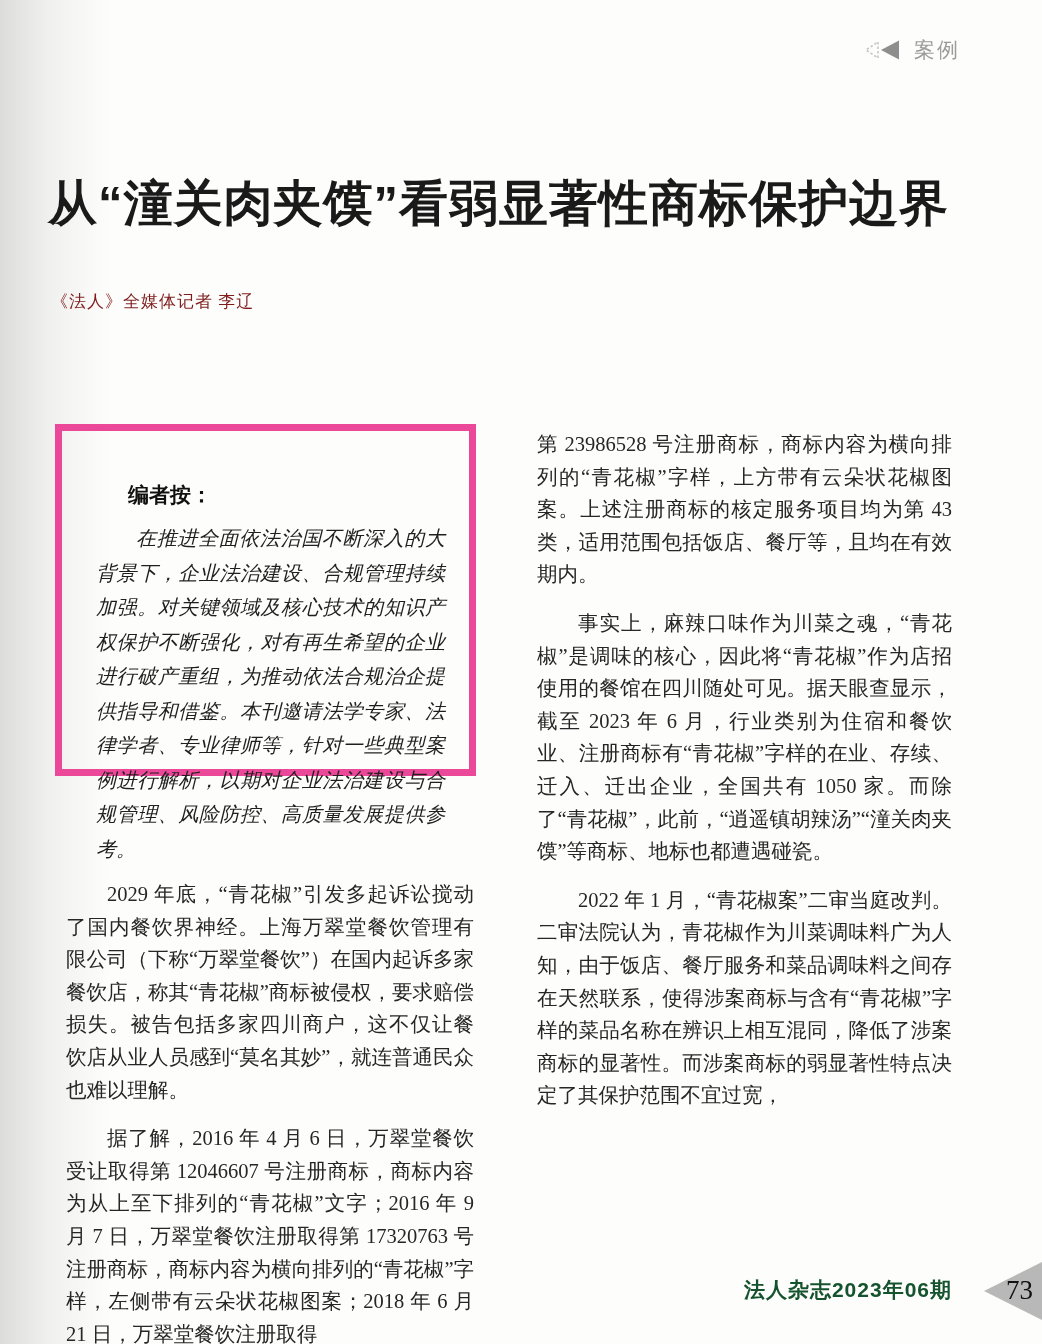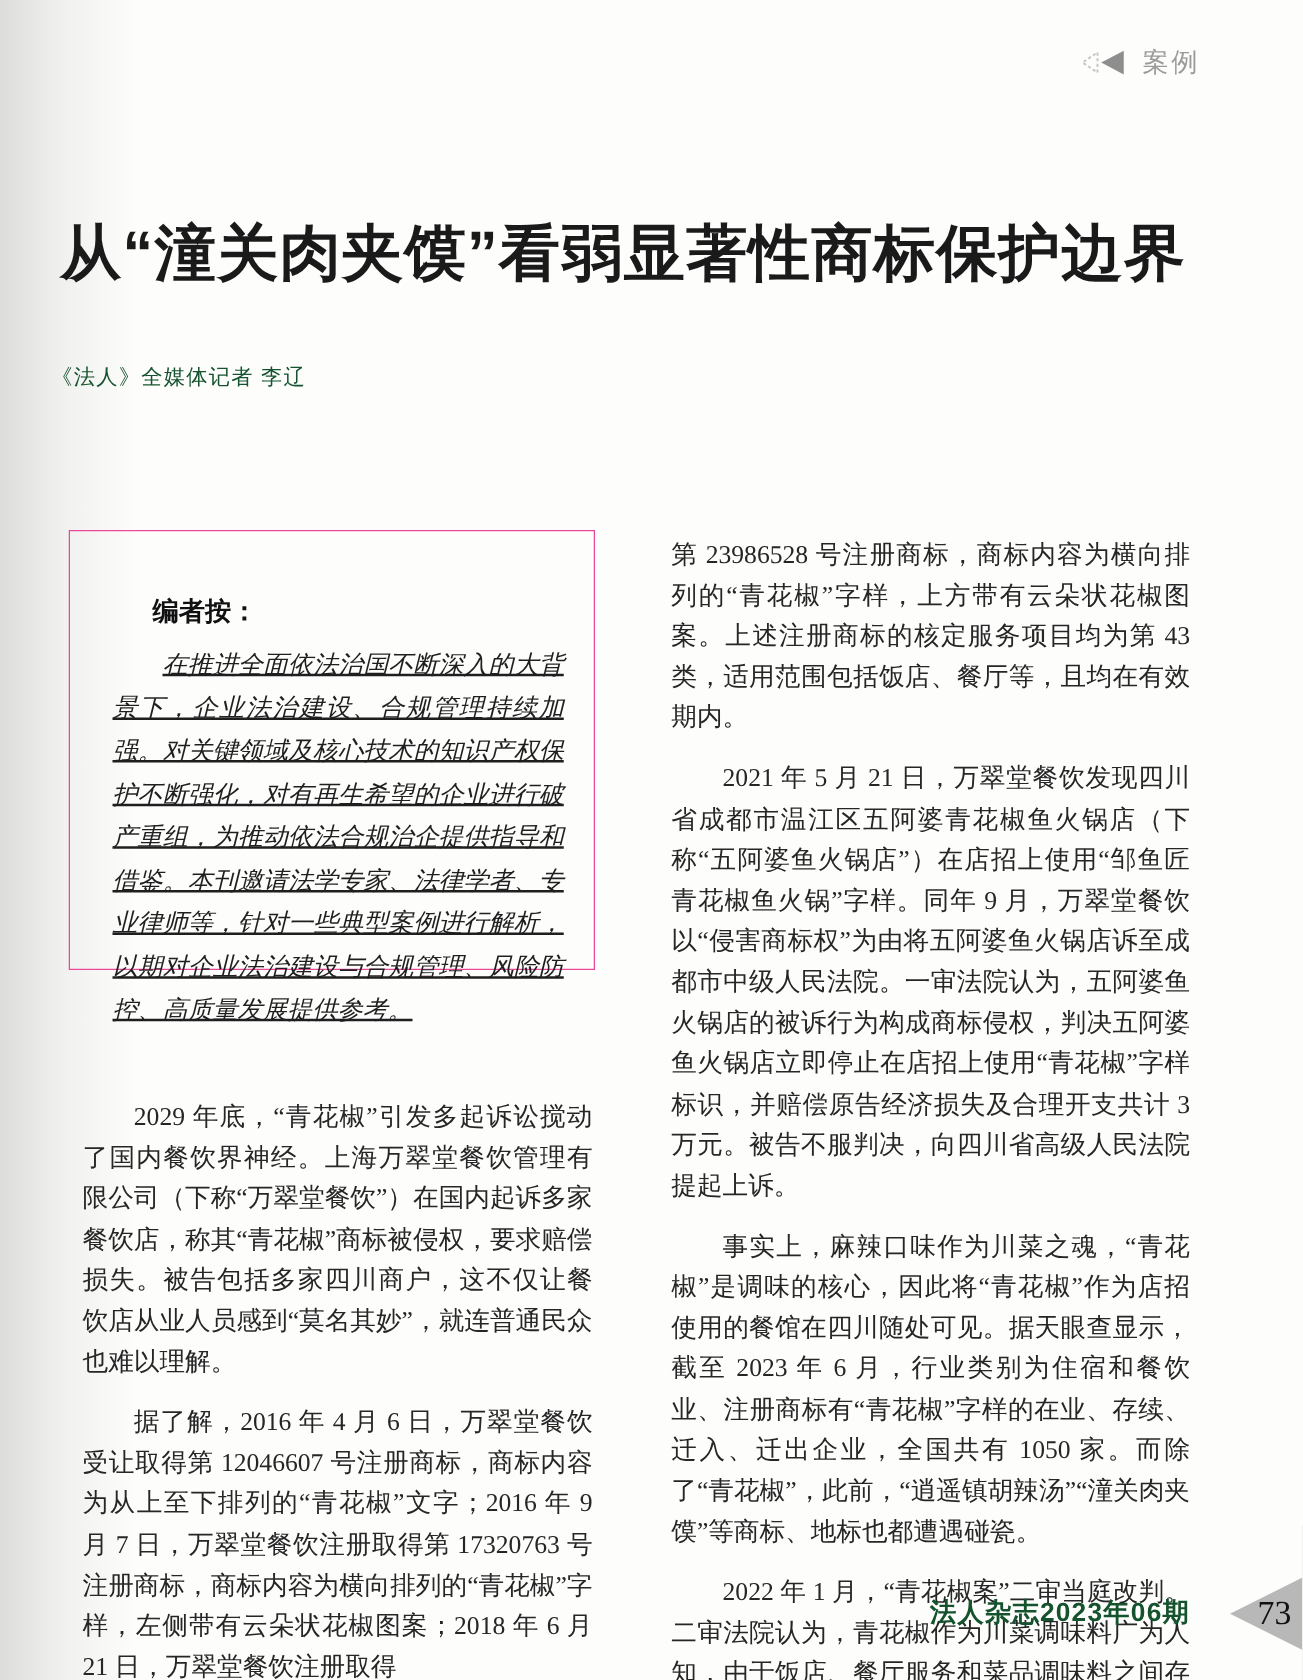--- a/index.html
+++ b/index.html
@@ -33,45 +33,44 @@
   .title{
     position:absolute;left:48px;top:170px;width:880px;
     margin:0;
     font-family:"Liberation Sans","DejaVu Sans",sans-serif;
     font-size:49px;line-height:66px;font-weight:900;
     letter-spacing:1px;color:#1a1a1a;
     white-space:nowrap;
   }
   
   .byline{
-    position:absolute;left:41px;top:290px;
-    font-family:Liberation Sans, sans-serif;
-    font-size:17px;color:#14532d;letter-spacing:1px;
+    position:absolute;left:51px;top:290px;
+    font-family:Liberation Serif, serif;
+    font-size:17px;color:#7f1d1d;letter-spacing:1px;
   }
   
   .editor-box{
     position:absolute;left:55px;top:424px;width:421px;height:352px;
     box-sizing:border-box;
-    border:1px solid #ec4899;
+    border:7px solid #ec4899;
     background:transparent;
     padding:50px 24px 0 34px;
   }
   .editor-label{
     font-family:"Liberation Sans","DejaVu Sans",sans-serif;
     font-weight:bold;font-size:21px;color:#111;
     margin:0 0 12px 32px;
   }
   .editor-body{
     margin:0;
     font-style:italic;
     font-size:20px;line-height:34.5px;
     text-align:justify;text-justify:inter-ideograph;
     text-indent:2em;
     color:#1f1f1f;
-    text-decoration:underline;
   }
   
   .col{
     position:absolute;
     font-size:20.5px;line-height:32.6px;
     text-align:justify;text-justify:inter-ideograph;
     color:#262626;
   }
   .col-left{left:50px;top:862px;width:440px;}
   .col-right{left:521px;top:412px;width:447px;}
@@ -119,21 +118,20 @@
     <p class="editor-body">在推进全面依法治国不断深入的大背景下，企业法治建设、合规管理持续加强。对关键领域及核心技术的知识产权保护不断强化，对有再生希望的企业进行破产重组，为推动依法合规治企提供指导和借鉴。本刊邀请法学专家、法律学者、专业律师等，针对一些典型案例进行解析，以期对企业法治建设与合规管理、风险防控、高质量发展提供参考。</p>
   </div>
 
   <div class="col col-left">
     <p class="para indent">2029 年底，“青花椒”引发多起诉讼搅动了国内餐饮界神经。上海万翠堂餐饮管理有限公司（下称“万翠堂餐饮”）在国内起诉多家餐饮店，称其“青花椒”商标被侵权，要求赔偿损失。被告包括多家四川商户，这不仅让餐饮店从业人员感到“莫名其妙”，就连普通民众也难以理解。</p>
     <p class="para indent">据了解，2016 年 4 月 6 日，万翠堂餐饮受让取得第 12046607 号注册商标，商标内容为从上至下排列的“青花椒”文字；2016 年 9 月 7 日，万翠堂餐饮注册取得第 17320763 号注册商标，商标内容为横向排列的“青花椒”字样，左侧带有云朵状花椒图案；2018 年 6 月 21 日，万翠堂餐饮注册取得</p>
   </div>
 
   <div class="col col-right">
     <p class="para">第 23986528 号注册商标，商标内容为横向排列的“青花椒”字样，上方带有云朵状花椒图案。上述注册商标的核定服务项目均为第 43 类，适用范围包括饭店、餐厅等，且均在有效期内。</p>
-    <p class="para indent">2021 年 5 月 21 日，万翠堂餐饮发现四川省成都市温江区五阿婆青花椒鱼火锅店（下称“五阿婆鱼火锅店”）在店招上使用“邹鱼匠青花椒鱼火锅”字样。同年 9 月，万翠堂餐饮以“侵害商标权”为由将五阿婆鱼火锅店诉至成都市中级人民法院。一审法院认为，五阿婆鱼火锅店的被诉行为构成商标侵权，判决五阿婆鱼火锅店立即停止在店招上使用“青花椒”字样标识，并赔偿原告经济损失及合理开支共计 3 万元。被告不服判决，向四川省高级人民法院提起上诉。</p>
     <p class="para indent">事实上，麻辣口味作为川菜之魂，“青花椒”是调味的核心，因此将“青花椒”作为店招使用的餐馆在四川随处可见。据天眼查显示，截至 2023 年 6 月，行业类别为住宿和餐饮业、注册商标有“青花椒”字样的在业、存续、迁入、迁出企业，全国共有 1050 家。而除了“青花椒”，此前，“逍遥镇胡辣汤”“潼关肉夹馍”等商标、地标也都遭遇碰瓷。</p>
     <p class="para indent">2022 年 1 月，“青花椒案”二审当庭改判。二审法院认为，青花椒作为川菜调味料广为人知，由于饭店、餐厅服务和菜品调味料之间存在天然联系，使得涉案商标与含有“青花椒”字样的菜品名称在辨识上相互混同，降低了涉案商标的显著性。而涉案商标的弱显著性特点决定了其保护范围不宜过宽，</p>
   </div>
 
   <div class="footer-journal">法人杂志2023年06期</div>
   <div class="pagenum-wrap">
     <span class="pagenum-triangle"></span>
     <span class="pagenum">73</span>
   </div>
 

